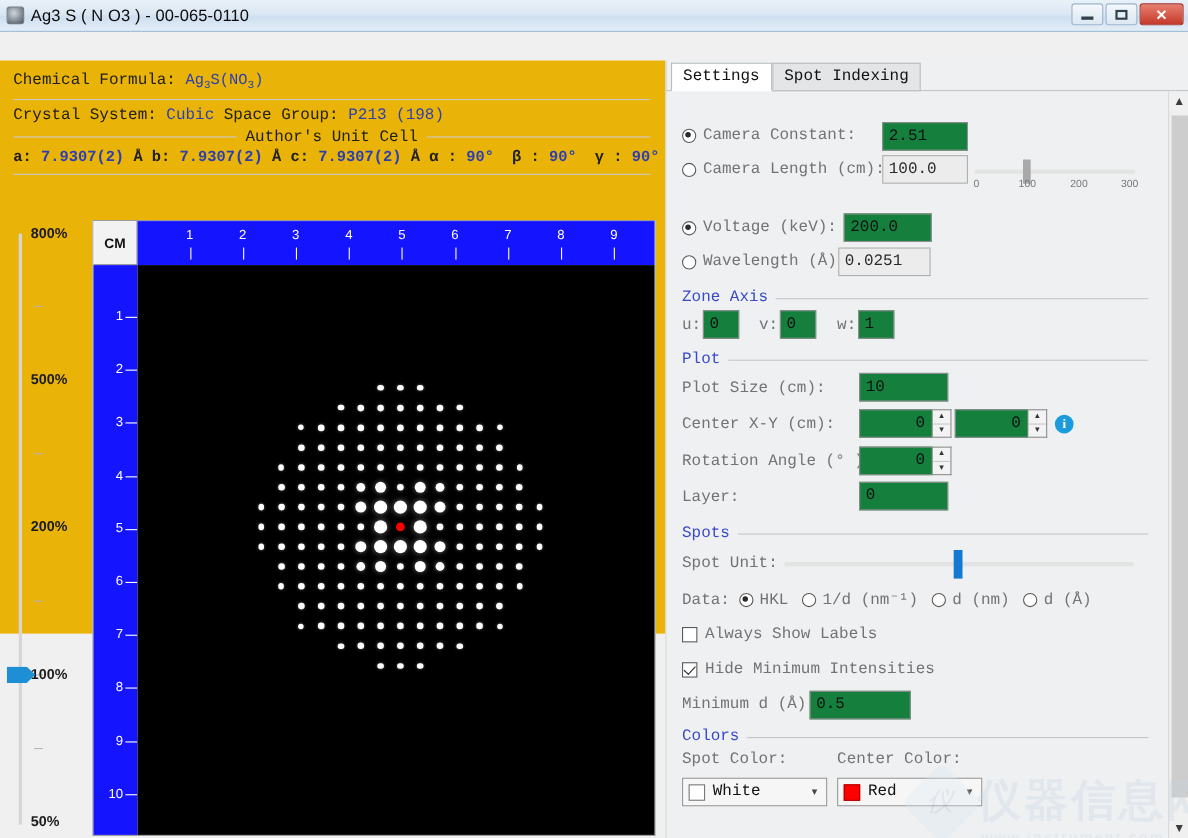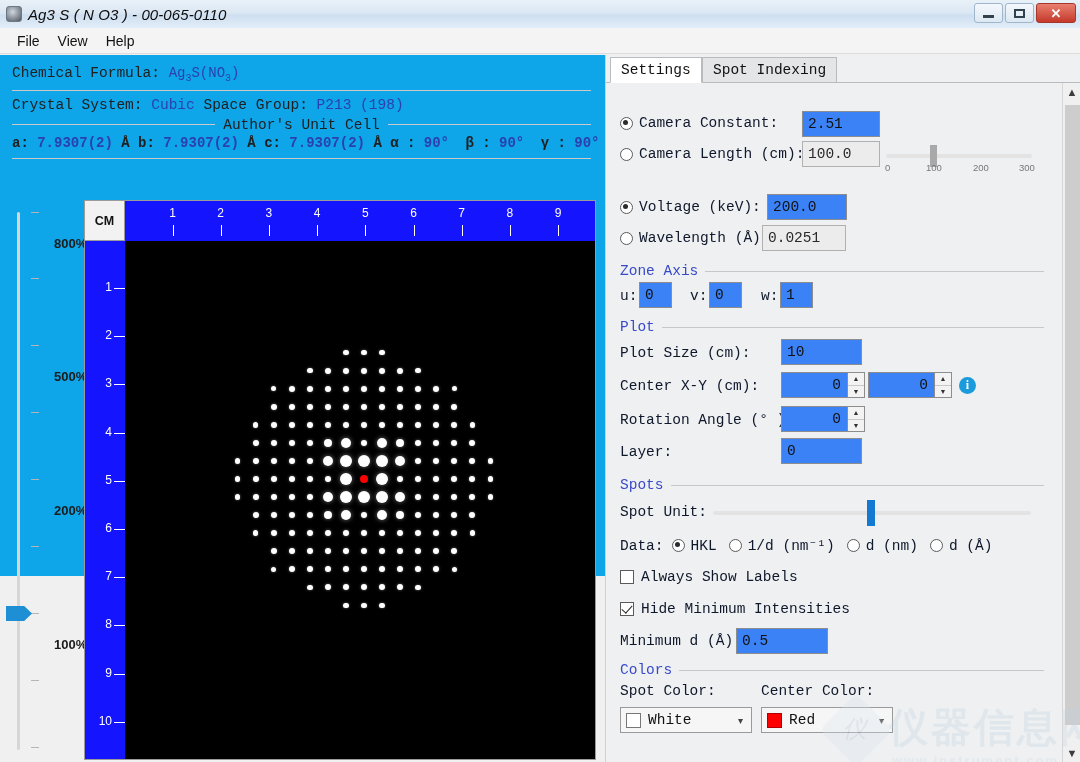--- a/index.html
+++ b/index.html
@@ -18,21 +18,21 @@
     border-bottom:1px solid #9dbcd8;
     display:flex;align-items:center;
   }
   .app-icon{
     width:16px;height:16px;margin-left:6px;margin-right:6px;border-radius:3px;
     background:radial-gradient(circle at 40% 35%,#cfd6dd 0%,#808a94 60%,#4e565e 100%);
     border:1px solid #6e7880;box-sizing:border-box;
   }
   .title-text{
     font-size:15px;color:#0c0c0c;font-family:"Liberation Sans",sans-serif;
-    letter-spacing:.1px;white-space:nowrap;font-style:italic;
+    letter-spacing:.1px;white-space:nowrap;
   }
   .winbtns{position:absolute;right:4px;top:3px;display:flex;gap:2px;}
   .winbtn{
     width:29px;height:20px;border:1px solid #9fb6cb;border-radius:3px;
     background:linear-gradient(to bottom,#f4f8fc,#dce8f2);
     display:flex;align-items:center;justify-content:center;
     font-size:11px;color:#2a2a2a;box-sizing:border-box;
   }
   .winbtn.close{
     background:linear-gradient(to bottom,#e88070,#c4392a);
@@ -45,42 +45,42 @@
   .menubar{
     position:absolute;left:0;top:28px;width:1080px;height:26px;
     background:#f4f4f4;border-bottom:1px solid #dcdcdc;
     display:flex;align-items:center;padding-left:8px;box-sizing:border-box;
   }
   .menuitem{
     font-size:14px;color:#111;padding:2px 9px;font-family:"Liberation Sans",sans-serif;
   }
 
   
-  .leftpane{position:absolute;left:0;top:55px;width:605px;height:521px;background:#0ea5e9;}
+  .leftpane{position:absolute;left:0;top:55px;width:605px;height:521px;background:#eab308;}
   .rightpane{position:absolute;left:605px;top:55px;width:475px;height:707px;background:#eef0f1;
              border-left:1px solid #cfd2d4;}
 
   
   .info{position:absolute;left:0;top:0;width:605px;}
   .info-row{font-family:"Liberation Mono",monospace;font-size:14.5px;color:#202020;
             padding:0 0 0 12px;white-space:nowrap;}
   .blue{color:#2b3fb0;}
   .formula{color:#2b3fb0;font-size:14px;}
   .formula sub{font-size:10px;}
   .hr{height:1px;background:#c9c9c9;margin:6px 14px 6px 12px;}
   .fieldset-line{display:flex;align-items:center;margin:4px 14px 2px 12px;text-align:center;}
   .fieldset-line .bar{flex:1;height:1px;background:#c9c9c9;}
   .fieldset-line .cap{font-family:"Liberation Mono",monospace;font-size:14.5px;color:#202020;padding:0 8px;}
 
   
   .zoomcol{position:absolute;left:0;top:145px;width:84px;height:562px;}
   .zoomtrack{position:absolute;left:17px;top:12px;width:3px;height:538px;background:#d6d6d6;border-radius:2px;}
   .ztick{position:absolute;left:31px;width:8px;height:1px;background:#b6b6b6;}
-  .zlabel{position:absolute;left:54px;font-family:"Liberation Sans",sans-serif;font-weight:bold;
-          font-size:13px;color:#1b1b1b;transform:translateY(-8px);margin-top:32px;}
+  .zlabel{position:absolute;left:28px;font-family:"Liberation Sans",sans-serif;font-weight:bold;
+          font-size:13px;color:#1b1b1b;transform:translateY(-8px);}
   .zthumb{position:absolute;left:6px;width:26px;height:15px;background:#1e8fd5;
           clip-path:polygon(0 0,70% 0,100% 50%,70% 100%,0 100%);}
 
   
   .plotwrap{position:absolute;left:84px;top:145px;width:512px;height:560px;
             border:1px solid #9b9b9b;box-sizing:border-box;background:#fff;}
   .cmbox{position:absolute;left:0;top:0;width:40px;height:40px;background:#f2f2f2;
          border-right:1px solid #9b9b9b;border-bottom:1px solid #9b9b9b;box-sizing:border-box;
          display:flex;align-items:center;justify-content:center;
          font-family:"Liberation Sans",sans-serif;font-weight:bold;font-size:12.5px;color:#111;}
@@ -113,31 +113,31 @@
   .sb .arrow{position:absolute;left:0;width:18px;height:18px;background:#f0f0f0;
              display:flex;align-items:center;justify-content:center;font-size:11px;color:#3d3d3d;}
   .sb .up{top:0;}
   .sb .down{bottom:0;}
   .sb .thumb{position:absolute;left:2px;top:22px;width:15px;height:620px;background:#cdcdcd;}
 
   .grp{position:absolute;left:14px;width:424px;display:flex;align-items:center;}
   .grp .lbl{font-family:"Liberation Mono",monospace;font-size:14.5px;color:#3a49c9;padding-right:7px;}
   .grp .ln{flex:1;height:1px;background:#c7c7c7;}
 
-  .mono{font-family:"Liberation Mono",monospace;font-size:14.5px;color:#0f172a;}
+  .mono{font-family:"Liberation Mono",monospace;font-size:14.5px;color:#737373;}
   .row{position:absolute;display:flex;align-items:center;}
   .radio{width:13px;height:13px;border-radius:50%;border:1.6px solid #5a5a5a;background:#fff;
          box-sizing:border-box;display:inline-block;position:relative;margin-right:6px;flex:none;}
   .radio.on::after{content:"";position:absolute;left:2.2px;top:2.2px;width:5px;height:5px;
                    border-radius:50%;background:#2b2b2b;}
   .chk{width:14px;height:14px;border:1.4px solid #5a5a5a;background:#fff;box-sizing:border-box;
        display:inline-block;position:relative;margin-right:7px;flex:none;}
   .chk.on::after{content:"";position:absolute;left:3px;top:0px;width:5px;height:9px;
                  border:solid #2b2b2b;border-width:0 1.8px 1.8px 0;transform:rotate(42deg);}
-  .tf{background:#3b82f6;border:1px solid #8d8d8d;box-sizing:border-box;height:26px;
+  .tf{background:#15803d;border:1px solid #8d8d8d;box-sizing:border-box;height:26px;
       font-family:"Liberation Mono",monospace;font-size:14.5px;color:#111;
       padding:0 5px;display:flex;align-items:center;}
   .tf.gray{background:#ececec;border-color:#b0b0b0;color:#2a2a2a;}
   .tf.right{justify-content:flex-end;padding-right:6px;}
   .spin{width:17px;height:26px;border:1px solid #8d8d8d;border-left:none;box-sizing:border-box;
         background:#f3f3f3;display:flex;flex-direction:column;}
   .spin div{flex:1;display:flex;align-items:center;justify-content:center;font-size:7px;color:#333;}
   .spin div:first-child{border-bottom:1px solid #c8c8c8;}
 
   .slider{position:absolute;height:4px;background:#e3e3e3;border-radius:2px;top:0;}
@@ -178,25 +178,20 @@
       <div class="winbtn">
           <i class="glyph-min"></i>
         </div>
       <div class="winbtn">
           <i class="glyph-max"></i>
         </div>
       <div class="winbtn close">✕</div>
     </div>
   </div>
 
-  <div class="menubar">
-    <div class="menuitem">File</div>
-    <div class="menuitem">View</div>
-    <div class="menuitem">Help</div>
-  </div>
 
   <div class="leftpane">
 
     <div class="info">
       <div class="info-row" style="padding-top:10px;">
         <span>Chemical Formula:</span>
         <span class="formula">Ag<sub>3</sub>S(NO<sub>3</sub>)</span>
       </div>
       <div class="hr"></div>
       <div class="info-row">

